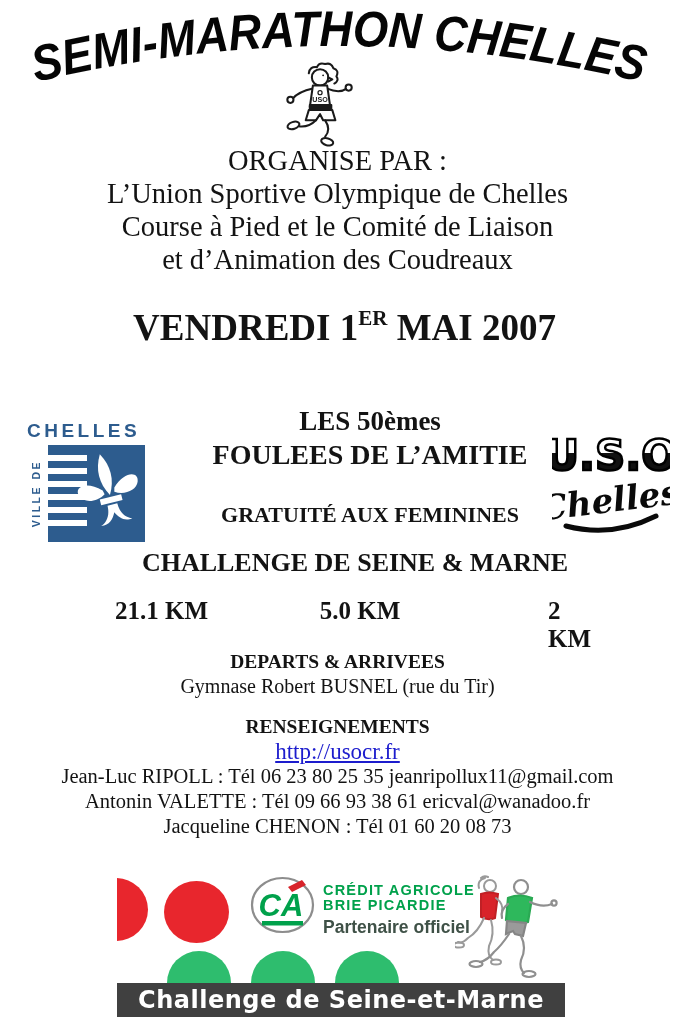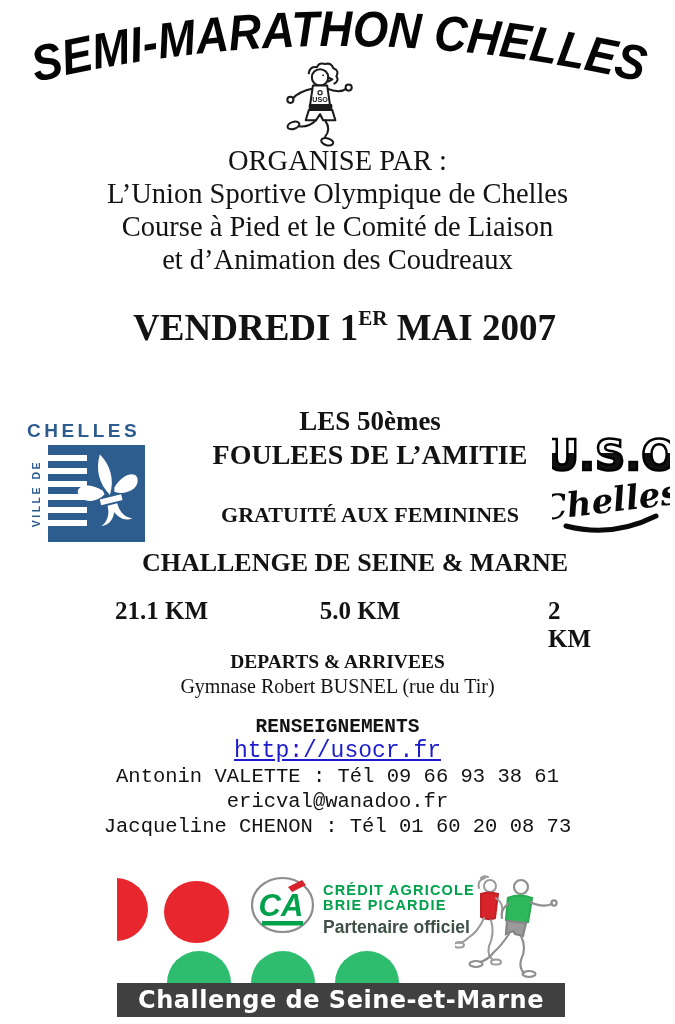--- a/index.html
+++ b/index.html
@@ -41,21 +41,21 @@
   
   .distances{left:0;top:597px;width:538px;height:30px;font-weight:bold;font-size:25px;}
   .dist-1{position:absolute;left:115px;}
   .dist-2{position:absolute;left:360px;transform:translateX(-50%);}
   .dist-3{position:absolute;left:591px;transform:translateX(-100%);}
   
   .departs{left:0;top:650px;width:675px;text-align:center;}
   .departs-heading{font-weight:bold;font-size:19.5px;line-height:24px;}
   .departs-venue{font-size:20px;line-height:24px;}
   
-  .renseignements{left:0;top:715px;width:675px;text-align:center;font-family:Liberation Mono, monospace;}
+  .renseignements{left:0;top:715px;width:675px;text-align:center;}
   .rens-heading{font-weight:bold;font-size:19.5px;line-height:24px;}
   .weblink{display:inline-block;color:#1c1ccd;text-decoration:underline;
     font-size:23px;line-height:25px;cursor:pointer;}
   .contact{font-size:20.5px;line-height:25px;}
   
   .banner{left:117px;top:873px;width:448px;height:144px;background:#fff;overflow:hidden;}
   .banner .circle{position:absolute;border-radius:50%;}
   .red-circle-partial{left:-33px;top:5px;width:64px;height:63px;background:#e8262d;}
   .red-circle-full{left:47px;top:8px;width:65px;height:62px;background:#e8262d;}
   .dome{width:64px;height:64px;background:#2ebd6e;top:78px;}
@@ -174,20 +174,21 @@
 </div>
 
 <div class="abs departs">
   <div class="departs-heading">DEPARTS &amp; ARRIVEES</div>
   <div class="departs-venue">Gymnase Robert BUSNEL (rue du Tir)</div>
 </div>
 
 <div class="abs renseignements">
   <div class="rens-heading">RENSEIGNEMENTS</div>
   <div><a class="weblink">http://usocr.fr</a></div>
+  <div class="contact">Jean-Luc RIPOLL : Tél  06 23 80 25 35 jeanripollux11@gmail.com</div>
   <div class="contact">Antonin VALETTE : Tél 09 66 93 38 61 ericval@wanadoo.fr</div>
   <div class="contact">Jacqueline CHENON : Tél 01 60 20 08 73</div>
 </div>
 
 <div class="abs banner">
   <div class="circle red-circle-partial"></div>
   <div class="circle red-circle-full"></div>
   <div class="circle dome dome-1"></div>
   <div class="circle dome dome-2"></div>
   <div class="circle dome dome-3"></div>

